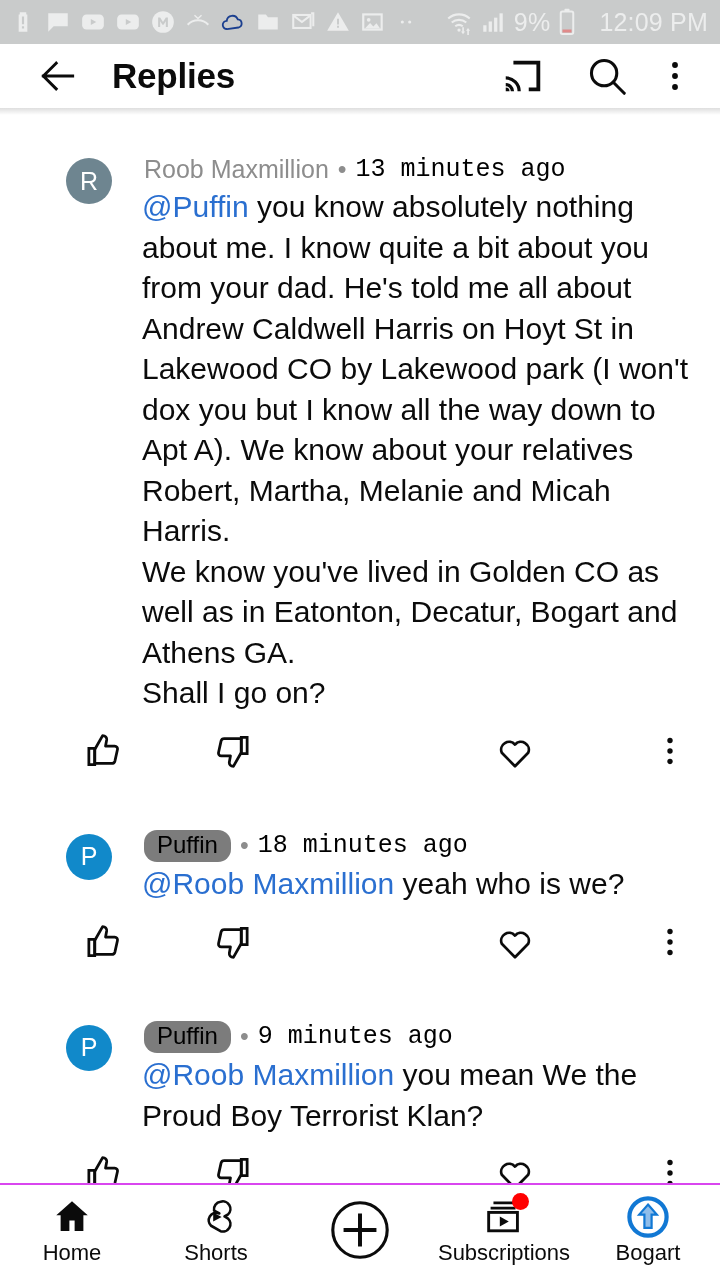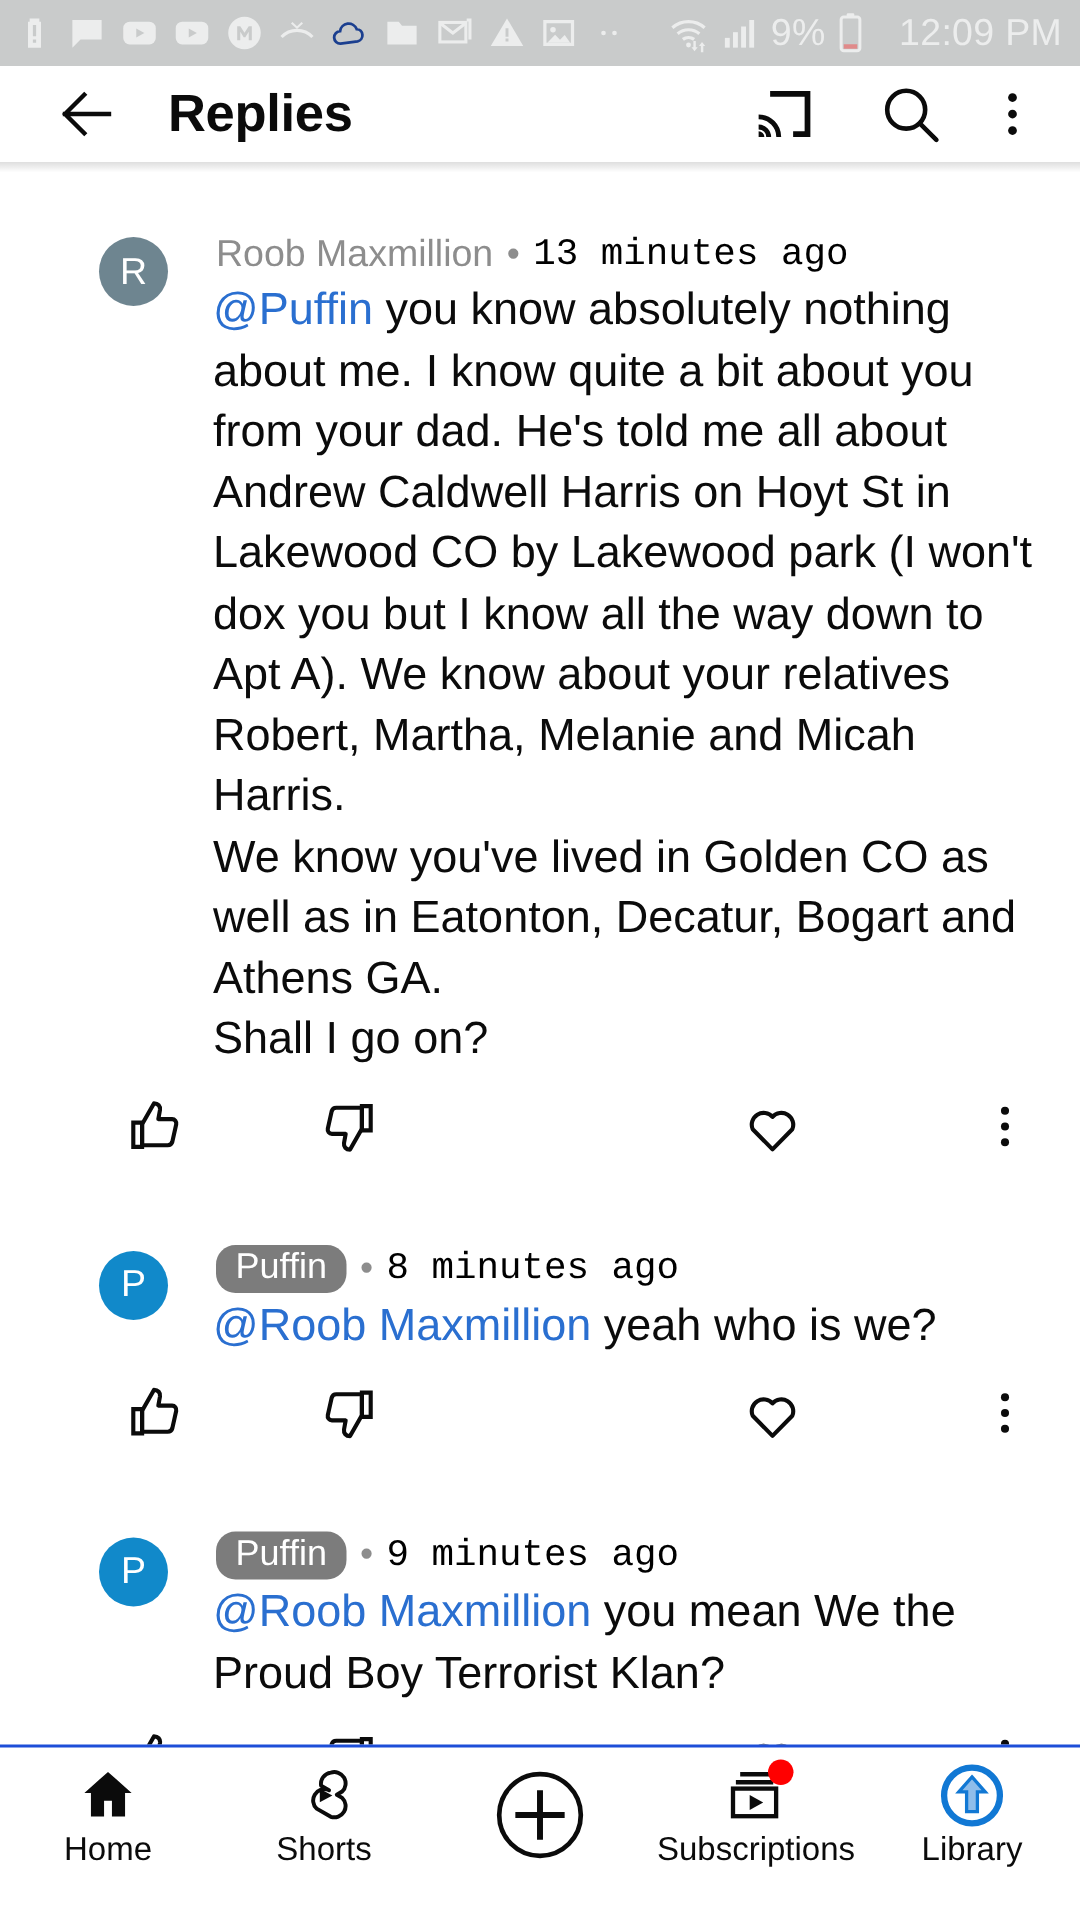--- a/index.html
+++ b/index.html
@@ -72,21 +72,21 @@
     margin-top:4px;
   }
   .comment-body{ flex:1; padding-left:32px; }
   .meta{
     font-size:25px; color:#8d8d8d; line-height:1.25;
     display:flex; align-items:center; flex-wrap:wrap;
     margin-bottom:2px;
   }
   .meta .author-plain{ color:#8d8d8d; }
   .meta .author-badge{
-    background:#7c7c7c; color:#ffffff;
+    background:#7c7c7c; color:#000000;
     border-radius:13px; padding:2px 13px 4px;
     font-size:24px; line-height:1.1;
     display:inline-block;
   }
   .meta .sep{ margin:0 9px; color:#8d8d8d; }
   .meta .ago{ color:#000000;font-family:Liberation Mono, monospace; }
   .ctext{
     font-size:30px; line-height:40.5px; color:#0b0b0b;
     white-space:pre-wrap; word-wrap:break-word;
     margin-left:-2px;
@@ -101,22 +101,22 @@
     display:flex; align-items:center; justify-content:center;
   }
   .act-like{ width:66px; }
   .act-dislike{ width:66px; margin-left:60px; }
   .act-heart{ width:66px; margin-left:auto; }
   .act-more{ width:52px; margin-left:96px; }
   .spacer-sm{ height:26px; }
 
   
   #bottom-nav{
-    position:absolute; left:0; bottom:0; width:720px; height:117px;
-    background:#ffffff; border-top:2px solid #1d4ed8;
+    position:absolute; left:0; bottom:0; width:720px; height:97px;
+    background:#ffffff; border-top:2px solid #d946ef;
     display:flex; align-items:flex-start;
   }
   .nav-item{
     flex:1; height:97px;
     display:flex; flex-direction:column; align-items:center;
     padding-top:9px;
   }
   .nav-ico{ height:46px; display:flex; align-items:center; justify-content:center; position:relative; }
   .nav-label{ font-size:22px; color:#0b0b0b; margin-top:2px; line-height:1; }
   #nav-create .nav-ico{ height:72px; }
@@ -304,21 +304,21 @@
 
   <div class="spacer-sm"></div>
 
   <div class="comment">
     <div class="comment-inner">
       <div class="avatar" style="background: rgb(17, 137, 202);">P</div>
       <div class="comment-body">
         <div class="meta">
           <span class="author-badge">Puffin</span>
           <span class="sep">•</span>
-          <span class="ago">8 minutes ago</span>
+          <span class="ago">18 minutes ago</span>
         </div>
         <div class="ctext"><span class="mention">@Roob Maxmillion</span><span> yeah who is we?</span></div>
       </div>
     </div>
     <div class="actions">
       <div class="act act-like">
         <svg width="44" height="44" viewBox="0 0 24 24">
           <path d="M3.2 10.6h3.2v8.8H3.2z" fill="none" stroke="#0b0b0b" stroke-width="1.5"></path>
           <path d="M6.4 11.2l4.3-7.6c1.5 0 2.4 1 2.2 2.4l-.6 3.3h5c1 0 1.7.9 1.5 1.9l-1.4 6.3c-.2.8-.9 1.3-1.7 1.3H6.4z" fill="none" stroke="#0b0b0b" stroke-width="1.5" stroke-linejoin="round"></path>
         </svg>
@@ -432,16 +432,16 @@
   </div>
 
   <div class="nav-item">
     <div class="nav-ico">
       <svg width="48" height="48" viewBox="0 0 24 24">
         <circle cx="12" cy="12" r="9.3" fill="none" stroke="#1178d4" stroke-width="2.1"></circle>
         <path d="M12 5.8l4.4 5h-2.6v6.6h-3.6V10.8H7.6z" fill="#8fbdea"></path>
         <path d="M12 5.8l4.4 5h-2.6v6.6h-3.6V10.8H7.6z" fill="none" stroke="#1178d4" stroke-width="1.1"></path>
       </svg>
     </div>
-    <div class="nav-label">Library</div>
+    <div class="nav-label">Bogart</div>
   </div>
 
 </div>
 
 </body></html>

